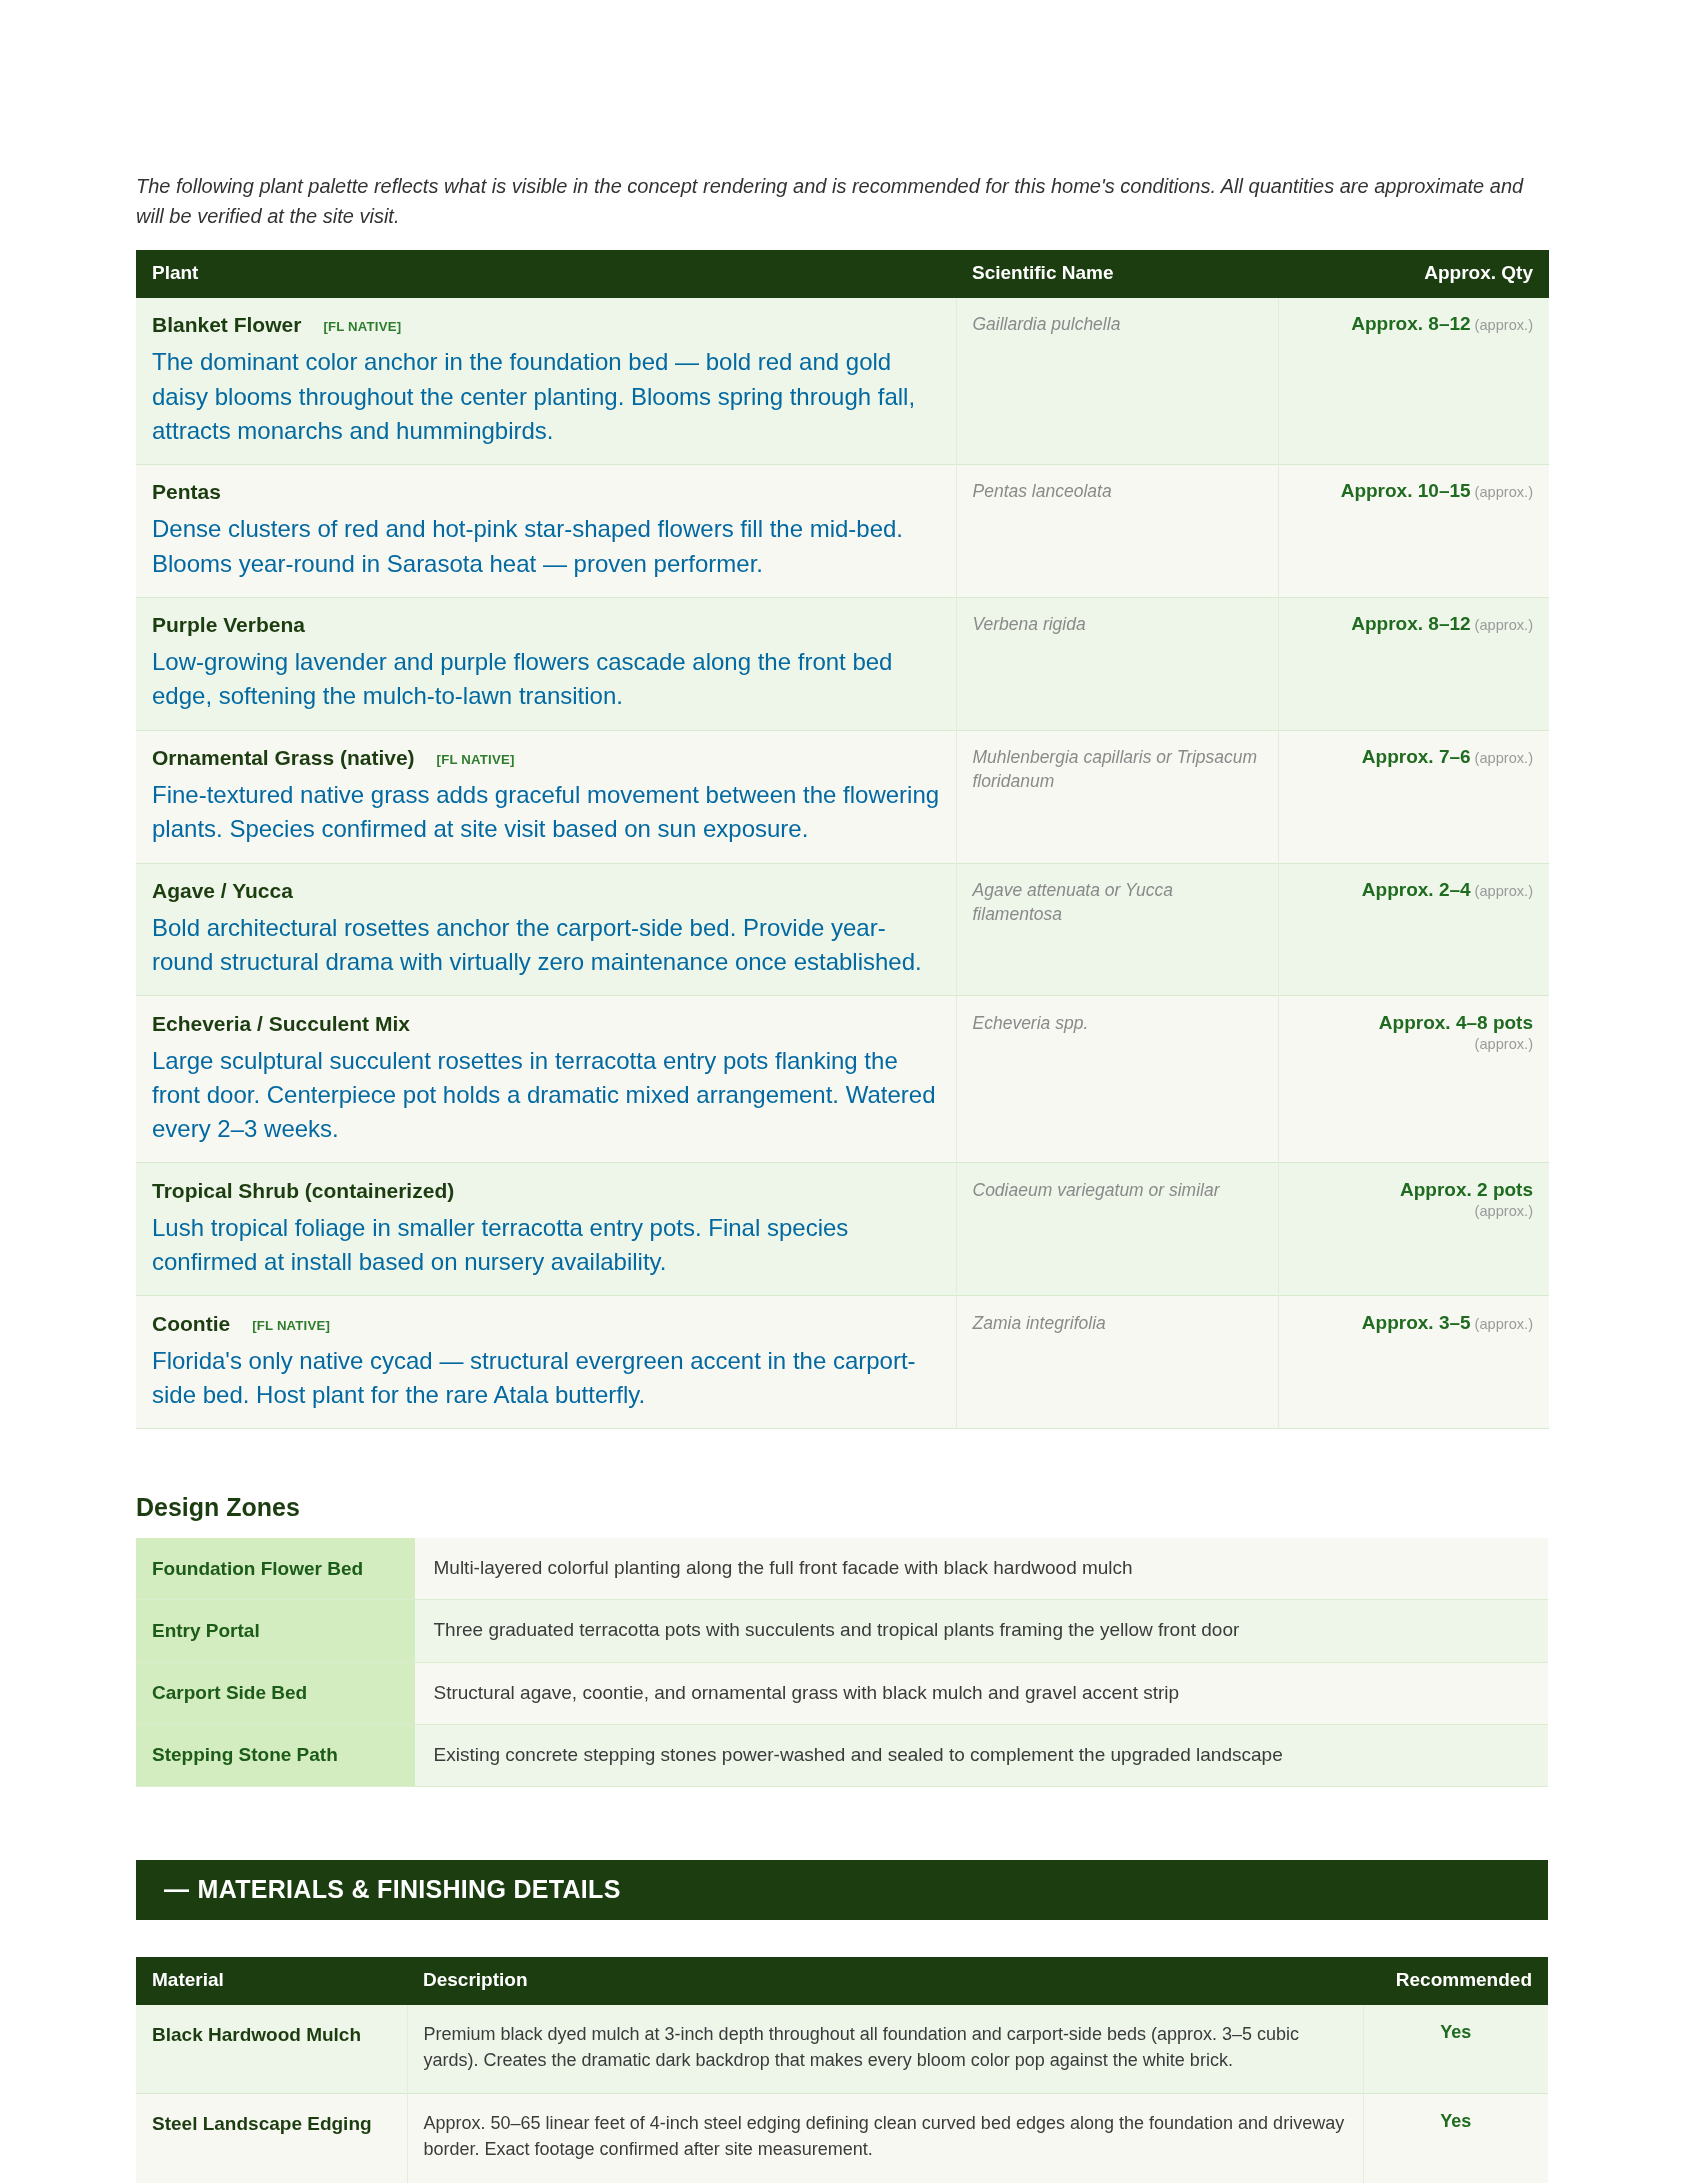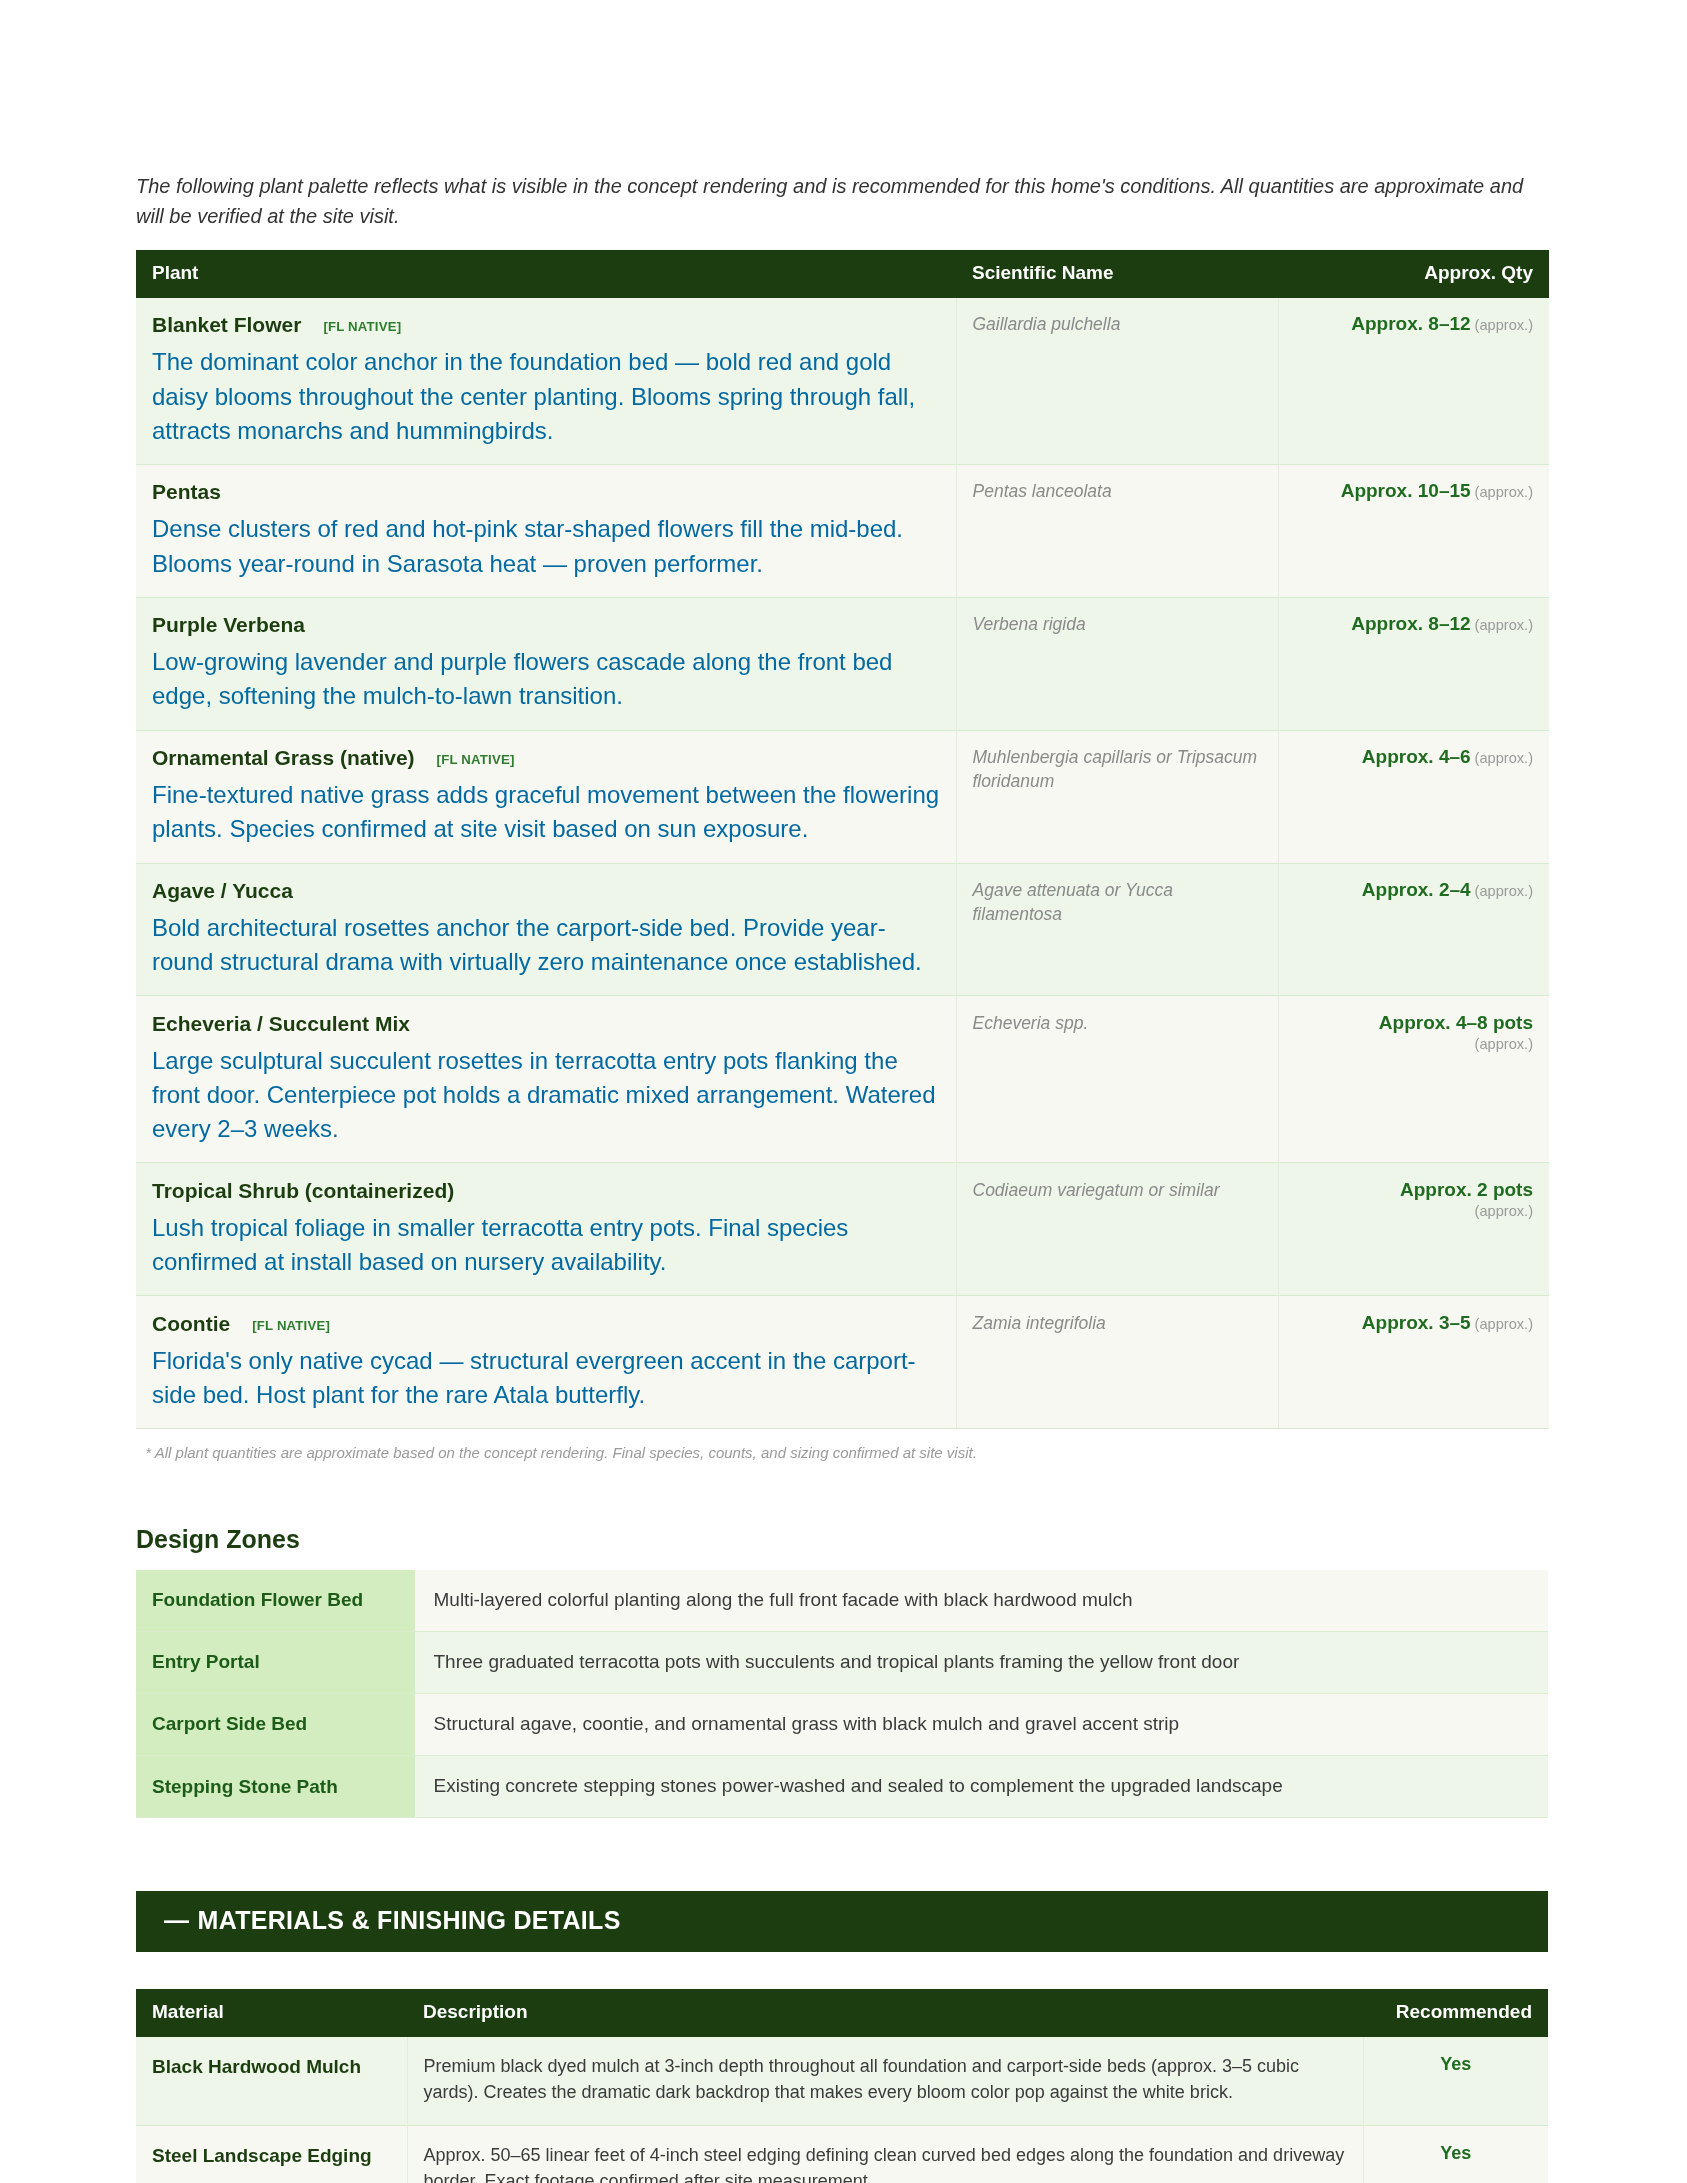--- a/index.html
+++ b/index.html
@@ -248,21 +248,21 @@
       </tr>
       <tr>
         <td>
           <div class="plant-name">
             <span>Ornamental Grass (native)</span><span class="native-badge">[FL NATIVE]</span>
           </div>
           <div class="plant-desc">Fine-textured native grass adds graceful movement between the flowering plants. Species confirmed at site visit based on sun exposure.</div>
         </td>
         <td class="sci-name">Muhlenbergia capillaris or Tripsacum floridanum</td>
         <td class="qty-cell">
-          <span class="qty-main">Approx. 4–6</span><span class="qty-note">(approx.)</span>
+          <span class="qty-main">Approx. 7–6</span><span class="qty-note">(approx.)</span>
         </td>
       </tr>
       <tr>
         <td>
           <div class="plant-name">
             <span>Agave / Yucca</span><span class="native-badge"></span>
           </div>
           <div class="plant-desc">Bold architectural rosettes anchor the carport-side bed. Provide year-round structural drama with virtually zero maintenance once established.</div>
         </td>
         <td class="sci-name">Agave attenuata or Yucca filamentosa</td>
@@ -302,21 +302,20 @@
           <div class="plant-desc">Florida's only native cycad — structural evergreen accent in the carport-side bed. Host plant for the rare Atala butterfly.</div>
         </td>
         <td class="sci-name">Zamia integrifolia</td>
         <td class="qty-cell">
           <span class="qty-main">Approx. 3–5</span><span class="qty-note">(approx.)</span>
         </td>
       </tr>
     </tbody>
   </table>
 
-  <div class="footnote">* All plant quantities are approximate based on the concept rendering. Final species, counts, and sizing confirmed at site visit.</div>
 
   <h2 class="subheading">Design Zones</h2>
 
   <table class="zones-table">
     <colgroup>
         <col class="z1">
         <col>
       </colgroup>
     <tbody>
       <tr>

